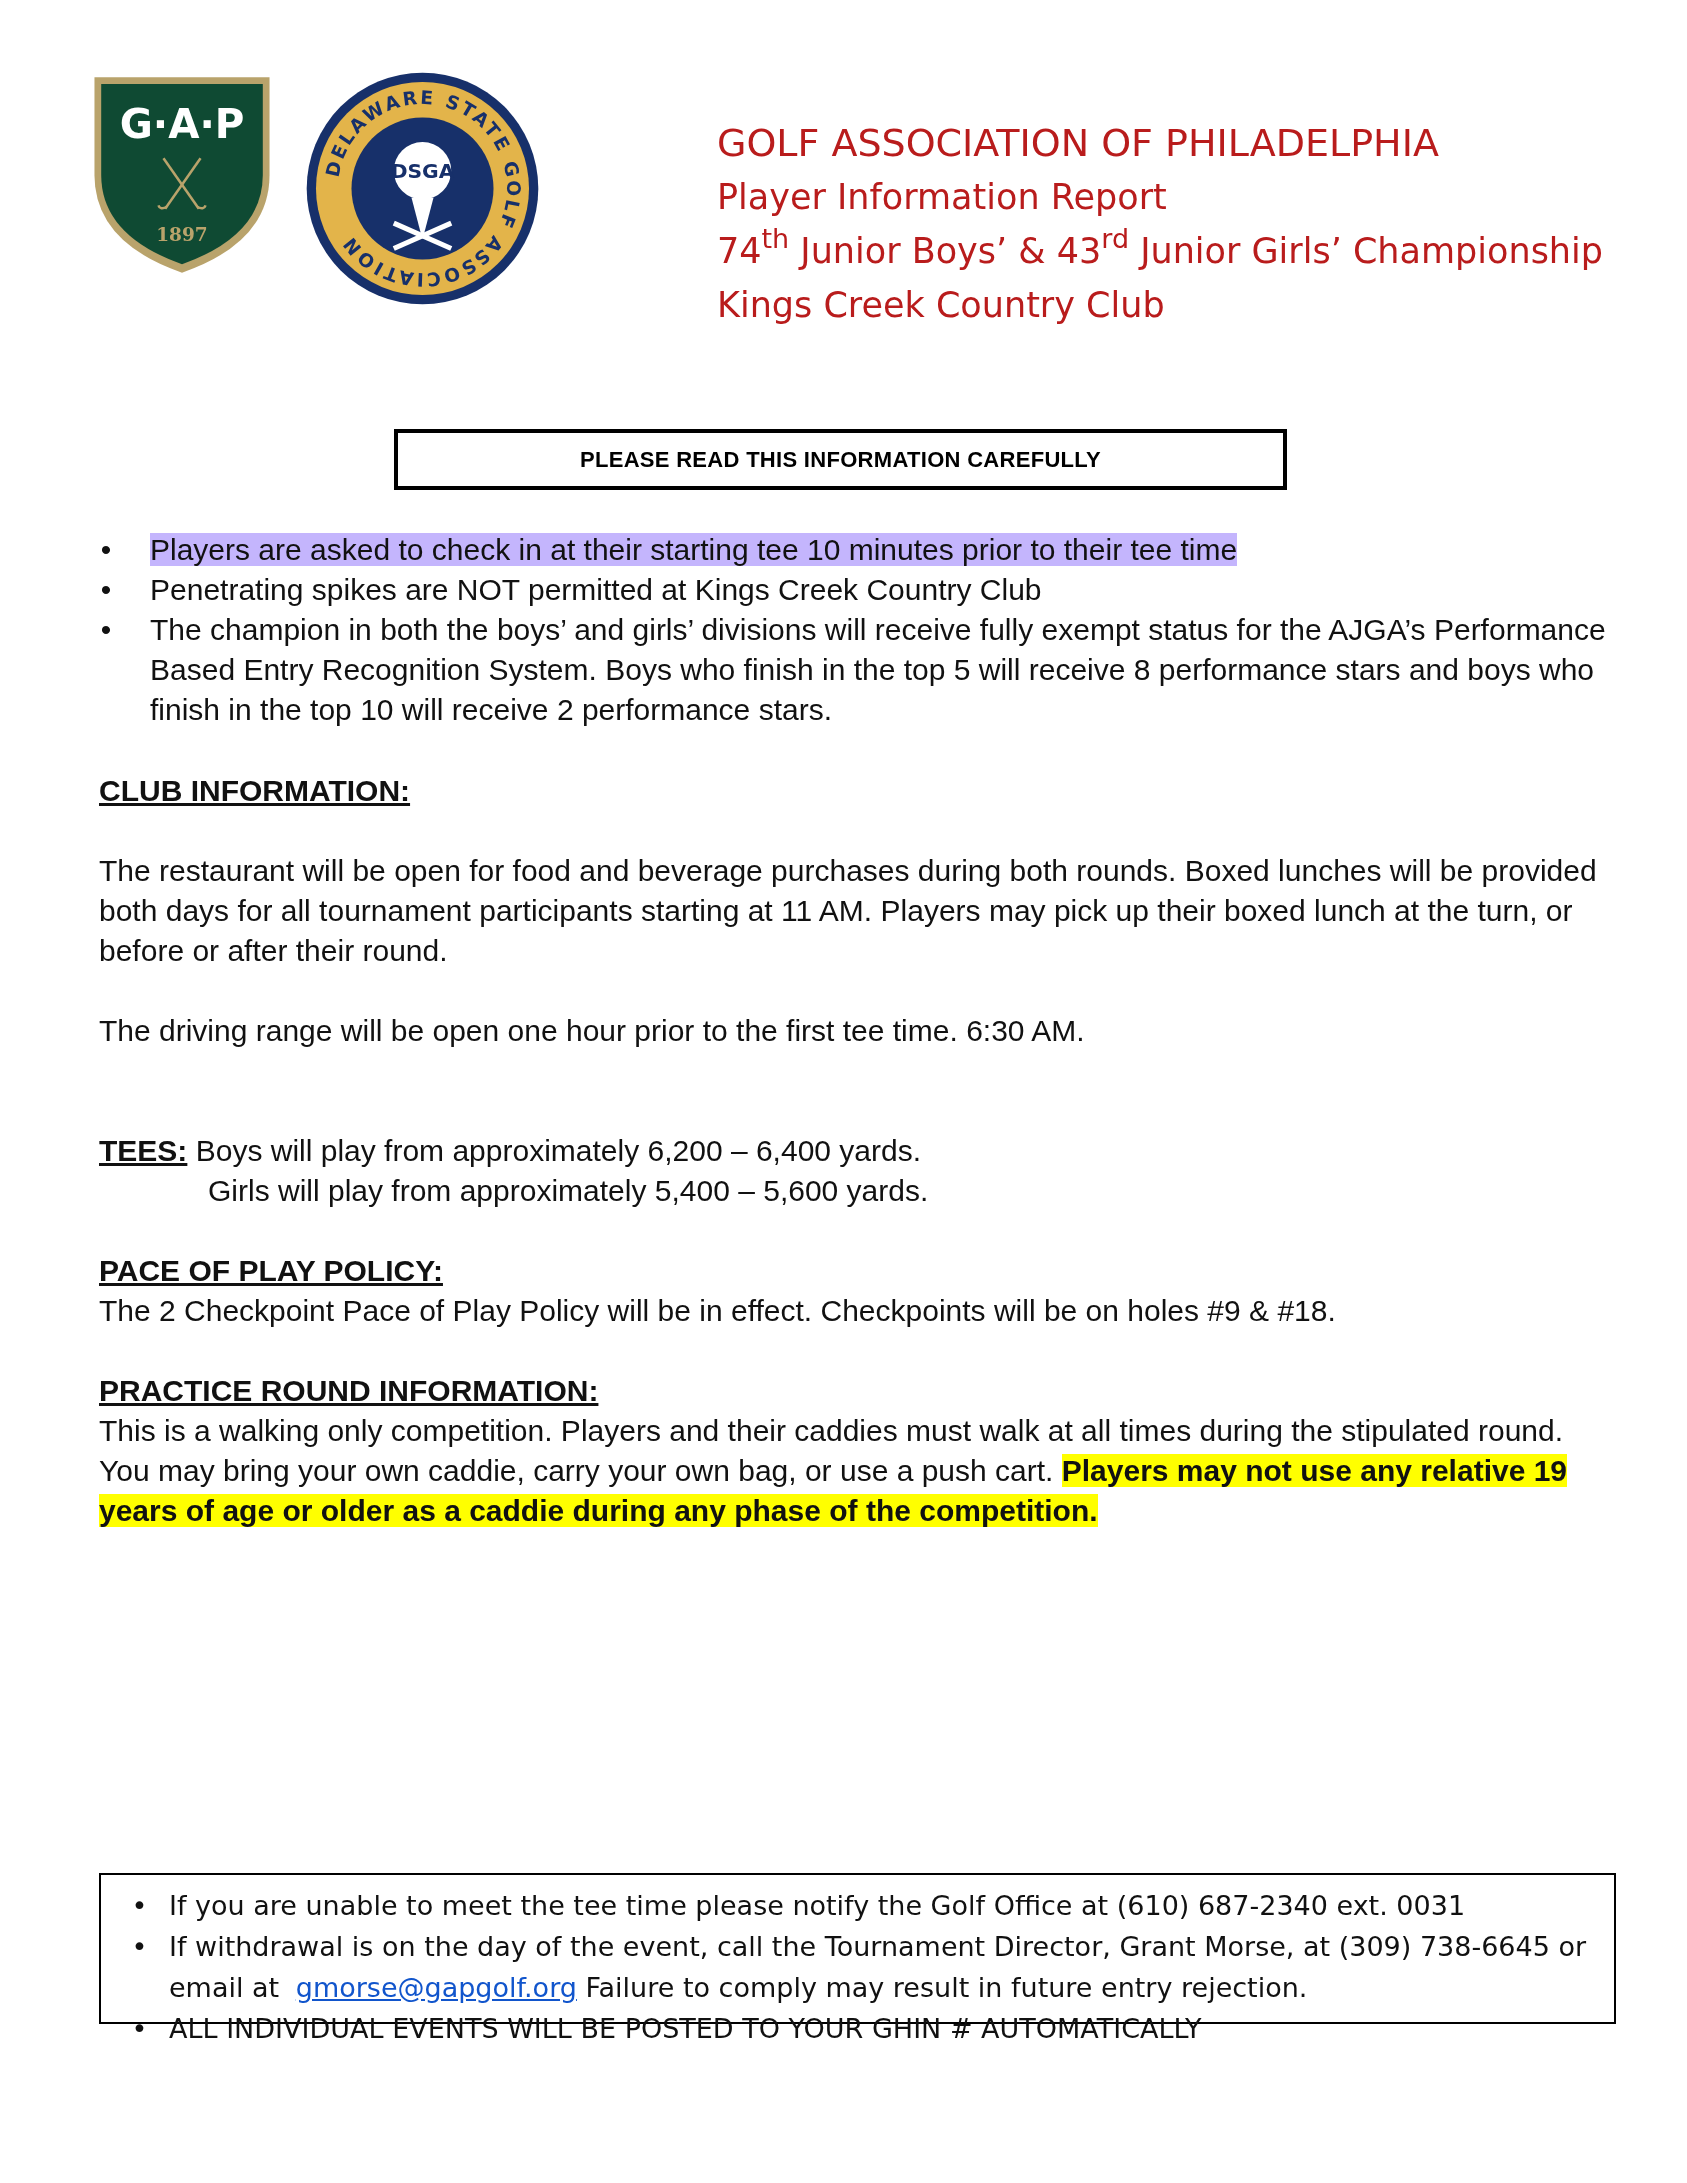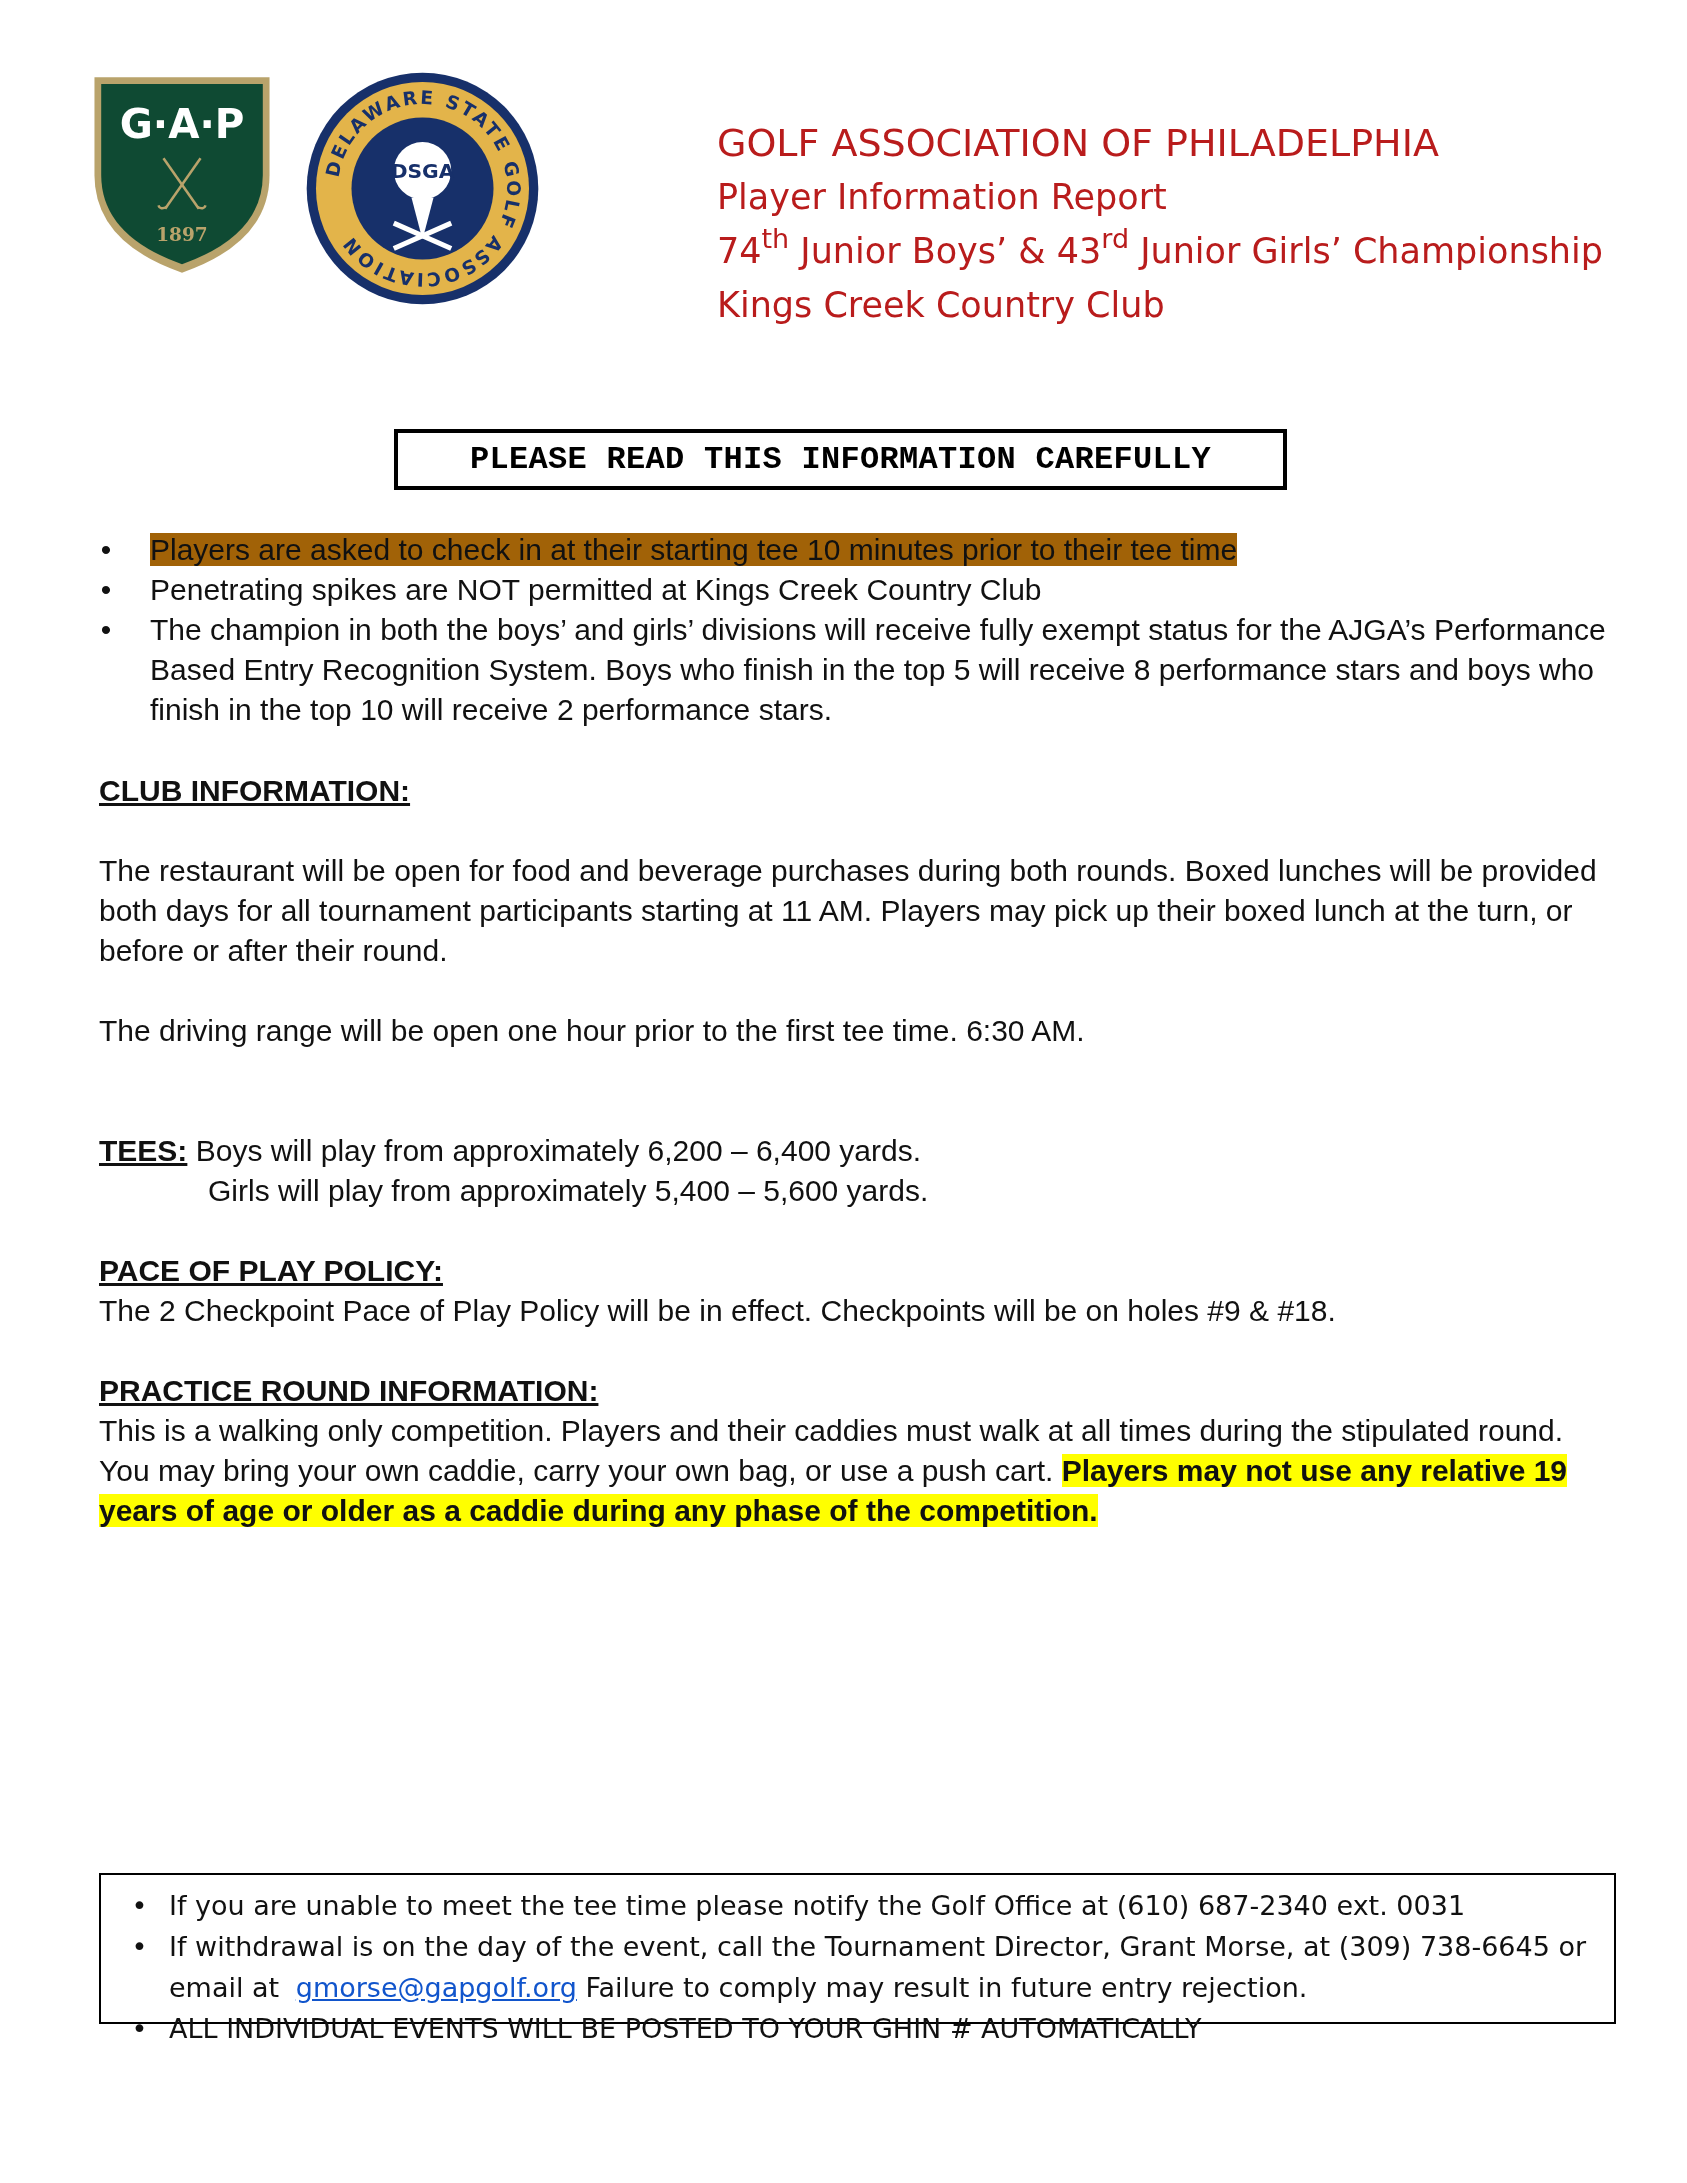--- a/index.html
+++ b/index.html
@@ -8,27 +8,27 @@
 
   .logo-gap { position: absolute; left: 91px; top: 74px; width: 182px; height: 202px; }
   .logo-dsga { position: absolute; left: 305px; top: 71px; width: 235px; height: 235px; }
 
   .header { position: absolute; right: 84px; top: 116px; text-align: left; font-family: "DejaVu Sans", sans-serif; color: #b91c1c; }
   .header .org { font-size: 38px; line-height: 54px; }
   .header .line { font-size: 35px; line-height: 54px; }
   .header sup { font-size: 27px; vertical-align: 15px; line-height: 0; }
 
   .notice-box { position: absolute; left: 394px; top: 429px; width: 893px; height: 61px; border: 4.2px solid #000; display: flex; align-items: center; justify-content: center; }
-  .notice-box span { font-family: Liberation Mono, monospace; font-weight: bold; font-size: 32px; letter-spacing: 0.3px; }
+  .notice-box span { font-family: Liberation Sans, sans-serif; font-weight: bold; font-size: 22px; letter-spacing: 0.3px; }
 
   .body { position: absolute; left: 99px; top: 530px; width: 1510px; font-size: 30px; line-height: 40px; color: #111; }
   ul.bullets { list-style: none; }
   ul.bullets li { position: relative; padding-left: 51px; }
   ul.bullets li::before { content: "•"; position: absolute; left: 1.7px; top: 0; }
-  .hl { background: #a16207; margin-top: 38px; }
+  .hl { background: #c4b5fd; margin-top: 38px; }
   .sec-head { font-weight: bold; text-decoration: underline; }
   .bold-hl { font-weight: bold; background: #ffff00; }
   p { margin: 0; }
 
   .foot-box { position: absolute; left: 99px; top: 1873px; width: 1517px; height: 151px; border: 2.5px solid #000; padding: 10px 17px 0 12px; font-family: "DejaVu Sans", sans-serif; font-size: 27px; line-height: 41px; color: #111; }
   .foot-box ul li { padding-left: 56px; }
   .foot-box ul li::before { left: 18.6px; }
   .foot-box a { color: #1155cc; text-decoration: underline; margin-left: 8px; }
 </style>
 </head>

